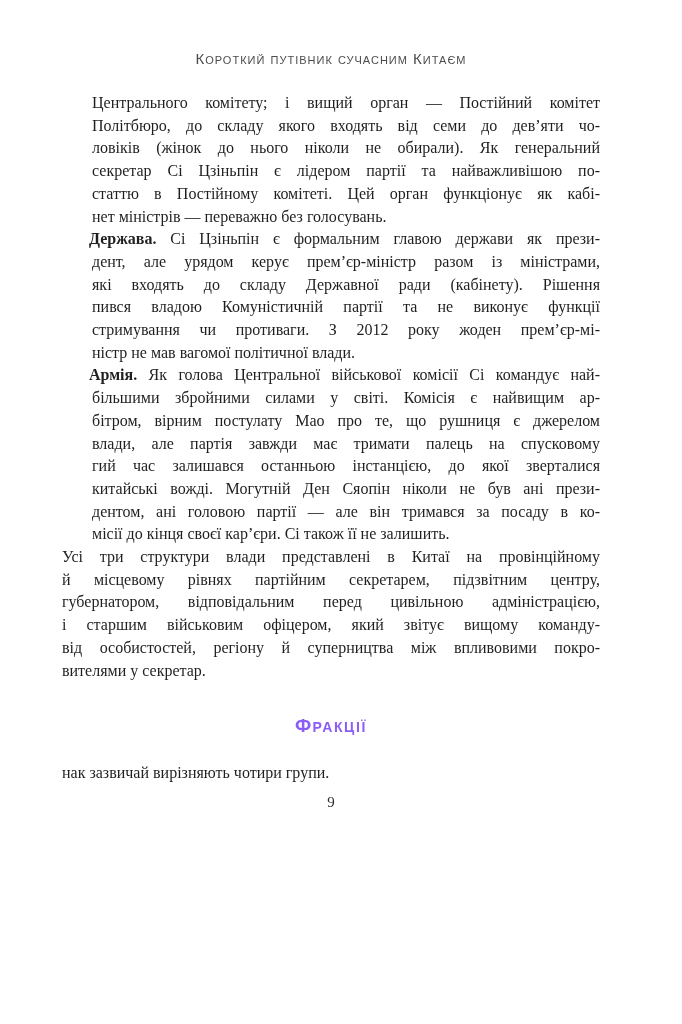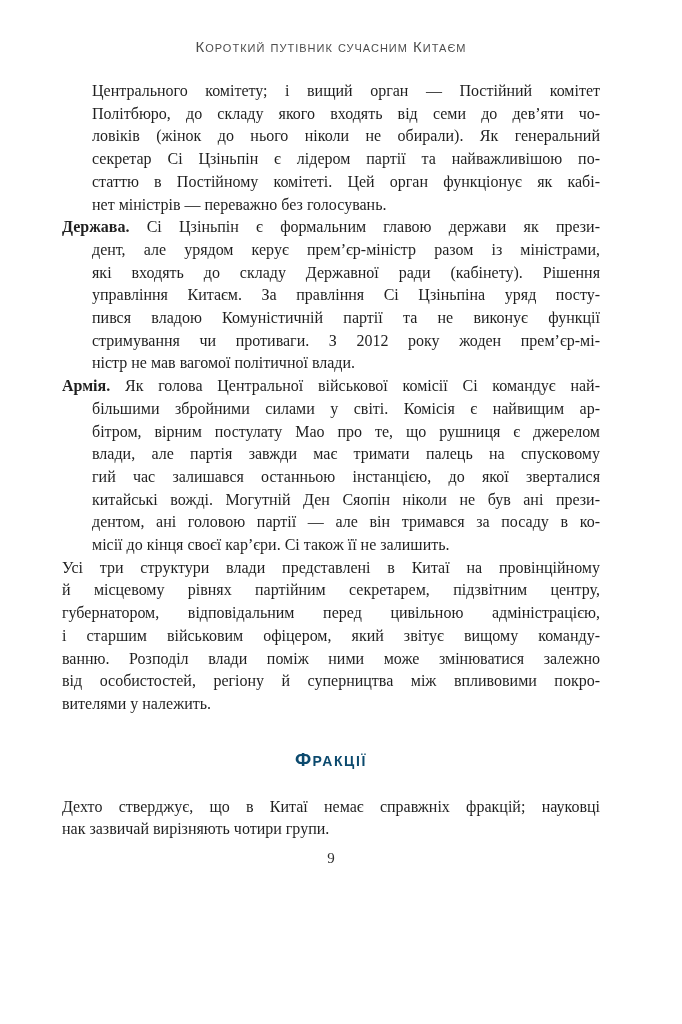--- a/index.html
+++ b/index.html
@@ -6,21 +6,21 @@
     margin: 0;
     padding: 0;
     background: #ffffff;
   }
   .page {
     position: relative;
     width: 682px;
     height: 1024px;
     background: #ffffff;
     box-sizing: border-box;
-    padding-top: 38px;
+    padding-top: 50px;
     font-family: "Liberation Serif", serif;
     color: #1f1f1f;
     overflow: hidden;
   }
   .running-header {
     margin-left: 62px;
     width: 538px;
     text-align: center;
     font-family: "Liberation Sans", sans-serif;
     font-variant: small-caps;
@@ -41,27 +41,27 @@
     text-align: justify;
     text-align-last: justify;
     hyphens: none;
   }
   .para .line.last {
     text-align-last: left;
   }
   .para.indent-all .line { padding-left: 30px; }
   .para.hanging .line { padding-left: 30px; }
   .para.hanging .line.first { padding-left: 0; }
-  .lead { font-weight: bold; }
+  .lead { font-weight: bold; margin-left: 27px; }
   .section-heading {
     margin: 32px 0 25px 0;
     text-align: center;
     font-family: "Liberation Sans", sans-serif;
     font-weight: bold;
-    color: #0c4a6e;
+    color: #8b5cf6;
     line-height: 20px;
   }
   .section-heading .h-first { font-size: 19px; letter-spacing: 1.2px; }
   .section-heading .h-rest  { font-size: 14px; letter-spacing: 1.6px; }
   .page-number {
     margin-left: 62px;
     width: 538px;
     text-align: center;
     margin-top: 8px;
     font-family: "Liberation Serif", serif;
@@ -85,53 +85,50 @@
           <div class="line">Політбюро, до складу якого входять від семи до дев’яти чо-</div>
           <div class="line">ловіків (жінок до нього ніколи не обирали). Як генеральний</div>
           <div class="line">секретар Сі Цзіньпін є лідером партії та найважливішою по-</div>
           <div class="line">статтю в Постійному комітеті. Цей орган функціонує як кабі-</div>
           <div class="line last">нет міністрів — переважно без голосувань.</div>
         </div>
         <div class="para hanging">
           <div class="line first"><b class="lead">Держава.</b> Сі Цзіньпін є формальним главою держави як прези-</div>
           <div class="line">дент, але урядом керує прем’єр-міністр разом із міністрами,</div>
           <div class="line">які входять до складу Державної ради (кабінету). Рішення</div>
-          <div class="line">управління Китаєм. За правління Сі Цзіньпіна уряд посту-</div>
           <div class="line">пився владою Комуністичній партії та не виконує функції</div>
           <div class="line">стримування чи противаги. З 2012 року жоден прем’єр-мі-</div>
           <div class="line last">ністр не мав вагомої політичної влади.</div>
         </div>
         <div class="para hanging">
           <div class="line first"><b class="lead">Армія.</b> Як голова Центральної військової комісії Сі командує най-</div>
           <div class="line">більшими збройними силами у світі. Комісія є найвищим ар-</div>
           <div class="line">бітром, вірним постулату Мао про те, що рушниця є джерелом</div>
           <div class="line">влади, але партія завжди має тримати палець на спусковому</div>
           <div class="line">гий час залишався останньою інстанцією, до якої зверталися</div>
           <div class="line">китайські вожді. Могутній Ден Сяопін ніколи не був ані прези-</div>
           <div class="line">дентом, ані головою партії — але він тримався за посаду в ко-</div>
           <div class="line last">місії до кінця своєї кар’єри. Сі також її не залишить.</div>
         </div>
         <div class="para flush">
           <div class="line first">Усі три структури влади представлені в Китаї на провінційному</div>
           <div class="line">й місцевому рівнях партійним секретарем, підзвітним центру,</div>
           <div class="line">губернатором, відповідальним перед цивільною адміністрацією,</div>
           <div class="line">і старшим військовим офіцером, який звітує вищому команду-</div>
-          <div class="line">ванню. Розподіл влади поміж ними може змінюватися залежно</div>
           <div class="line">від особистостей, регіону й суперництва між впливовими покро-</div>
-          <div class="line last">вителями у належить.</div>
+          <div class="line last">вителями у секретар.</div>
         </div>
       </div>
 
     <h2 class="section-heading">
       <span class="h-first" id="heading-first">Ф</span><span class="h-rest" id="heading-rest">РАКЦІЇ</span>
     </h2>
 
     <div id="paras-after">
         <div class="para flush">
-          <div class="line first">Дехто стверджує, що в Китаї немає справжніх фракцій; науковці</div>
           <div class="line last">нак зазвичай вирізняють чотири групи.</div>
         </div>
       </div>
 
   </div>
 
   <div class="page-number">9</div>
 
 </div>
 

